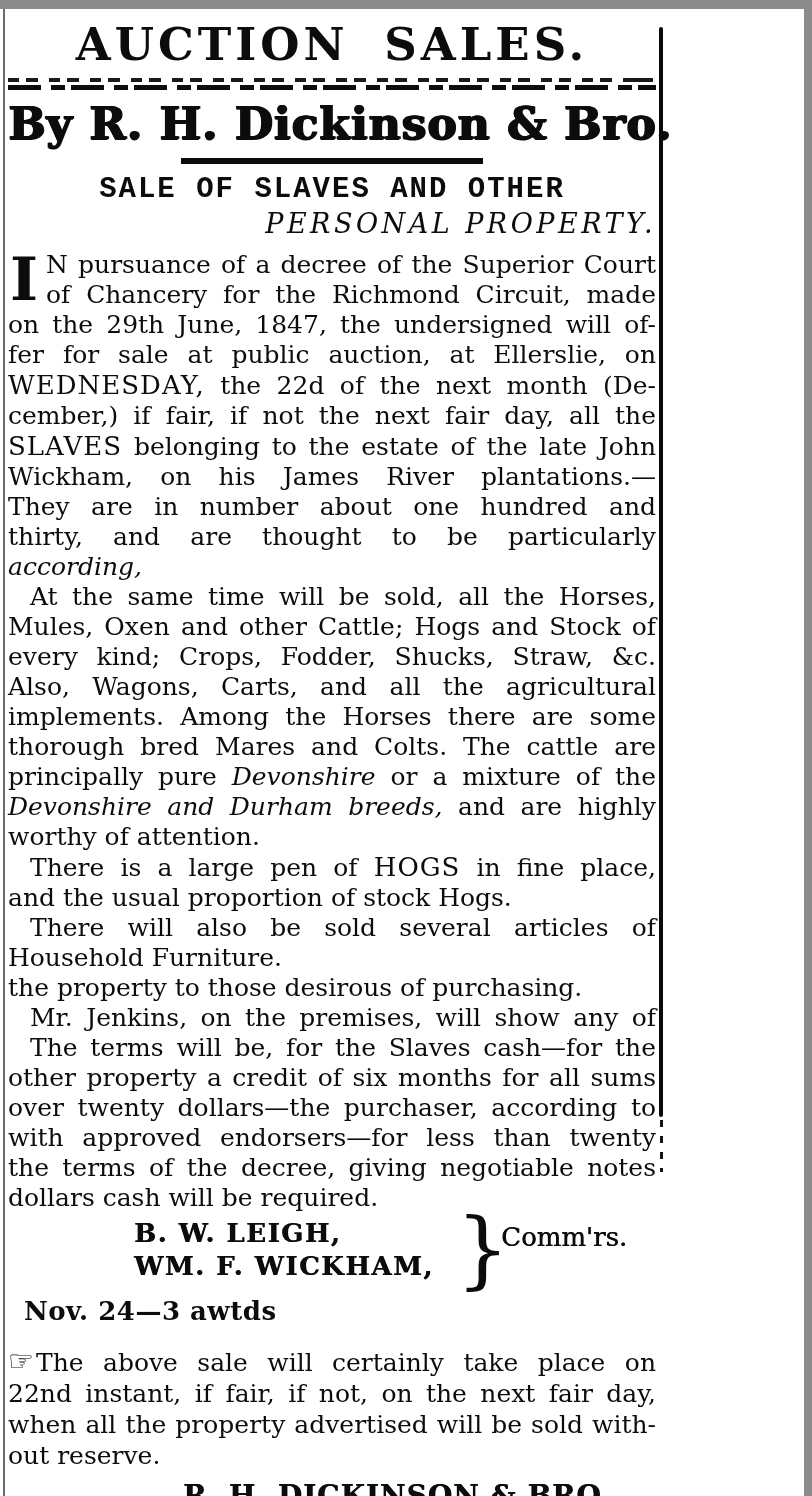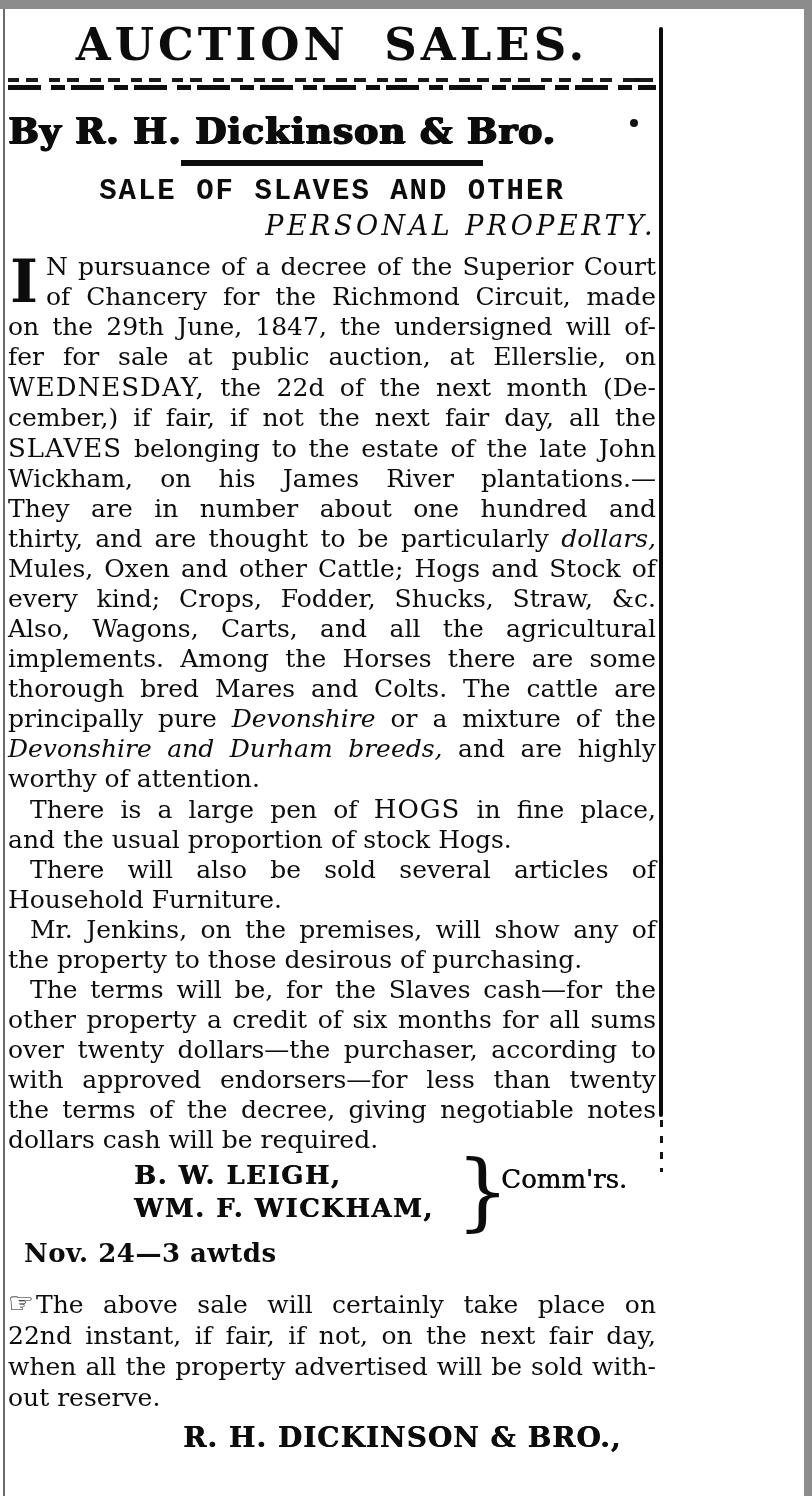--- a/index.html
+++ b/index.html
@@ -25,21 +25,21 @@
   .content { position:absolute; left:8px; top:9px; width:648px; }
 
   .masthead { margin-top:9px; text-align:center; font-size:45px; font-weight:700;
     letter-spacing:4px; word-spacing:16px; white-space:nowrap; }
 
   .rule-dashed-1 { height:4px; margin:7px 0 3px 0;
     background:repeating-linear-gradient(90deg,#1a1a1a 0 11px,transparent 11px 18px,#1a1a1a 18px 30px,transparent 30px 41px); }
   .rule-dashed-2 { height:5px;
     background:repeating-linear-gradient(90deg,#0d0d0d 0 33px,transparent 33px 43px,#0d0d0d 43px 57px,transparent 57px 63px); }
 
-  .byline { margin-top:19px; text-align:left; font-size:36px; font-weight:700;
+  .byline { margin-top:8px; text-align:center; font-size:44px; font-weight:700;
     letter-spacing:1px; white-space:nowrap;
     text-shadow:1.4px 0 0 currentColor,-0.6px 0 0 currentColor,0 0.6px 0 currentColor; }
 
   .heavy-rule { width:302px; height:6px; background:#0c0c0c; margin:9px auto 9px auto; }
 
   .sale-head1 { text-align:center; font-size:29px; font-weight:700; letter-spacing:2px; white-space:nowrap;font-family:Liberation Mono, monospace; }
   .sale-head2 { text-align:right; font-size:27px; font-weight:400; font-style:italic;
     letter-spacing:3.5px; margin-top:2px; white-space:nowrap; }
 
   .body-text { margin-top:11px; font-size:25px; line-height:30px; }
@@ -98,43 +98,44 @@
         <span class="dropcap">I</span>
         <div class="line dc-offset"><span class="seg">N pursuance of a decree of the Superior Court</span></div>
         <div class="line dc-offset"><span class="seg">of Chancery for the Richmond Circuit, made</span></div>
         <div class="line"><span class="seg">on the 29th June, 1847, the undersigned will of-</span></div>
         <div class="line"><span class="seg">fer for sale at public auction, at Ellerslie, on</span></div>
         <div class="line"><span class="seg lc">WEDNESDAY,</span><span class="seg"> the 22d of the next month (De-</span></div>
         <div class="line"><span class="seg">cember,) if fair, if not the next fair day, all the</span></div>
         <div class="line"><span class="seg lc">SLAVES</span><span class="seg"> belonging to the estate of the late John</span></div>
         <div class="line"><span class="seg">Wickham, on his James River plantations.—</span></div>
         <div class="line"><span class="seg">They are in number about one hundred and</span></div>
-        <div class="line"><span class="seg">thirty, and are thought to be particularly </span><span class="seg i">dollars,</span></div>
+        <div class="line"><span class="seg">thirty, and are thought to be particularly </span><span class="seg i">according,</span></div>
       </div>
       <div class="para">
+        <div class="line indent"><span class="seg">At the same time will be sold, all the Horses,</span></div>
         <div class="line"><span class="seg">Mules, Oxen and other Cattle; Hogs and Stock of</span></div>
         <div class="line"><span class="seg">every kind; Crops, Fodder, Shucks, Straw, &amp;c.</span></div>
         <div class="line"><span class="seg">Also, Wagons, Carts, and all the agricultural</span></div>
         <div class="line"><span class="seg">implements.  Among the Horses there are some</span></div>
         <div class="line"><span class="seg">thorough bred Mares and Colts.  The cattle are</span></div>
         <div class="line"><span class="seg">principally pure </span><span class="seg i">Devonshire</span><span class="seg"> or a mixture of the</span></div>
         <div class="line"><span class="seg i">Devonshire and Durham breeds,</span><span class="seg"> and are highly</span></div>
         <div class="line noFill"><span class="seg">worthy of attention.</span></div>
       </div>
       <div class="para">
         <div class="line indent"><span class="seg">There is a large pen of </span><span class="seg lc">HOGS</span><span class="seg"> in fine place,</span></div>
         <div class="line noFill"><span class="seg">and the usual proportion of stock Hogs.</span></div>
       </div>
       <div class="para">
         <div class="line indent"><span class="seg">There will also be sold several articles of</span></div>
         <div class="line noFill"><span class="seg">Household Furniture.</span></div>
       </div>
       <div class="para">
+        <div class="line noFill"><span class="seg">the property to those desirous of purchasing.</span></div>
         <div class="line indent"><span class="seg">Mr. Jenkins, on the premises, will show any of</span></div>
-        <div class="line noFill"><span class="seg">the property to those desirous of purchasing.</span></div>
       </div>
       <div class="para">
         <div class="line indent"><span class="seg">The terms will be, for the Slaves cash—for the</span></div>
         <div class="line"><span class="seg">other property a credit of six months for all sums</span></div>
         <div class="line"><span class="seg">over twenty dollars—the purchaser, according to</span></div>
         <div class="line"><span class="seg">with approved endorsers—for less than twenty</span></div>
         <div class="line"><span class="seg">the terms of the decree, giving negotiable notes</span></div>
         <div class="line noFill"><span class="seg">dollars cash will be required.</span></div>
       </div>
     </div>

